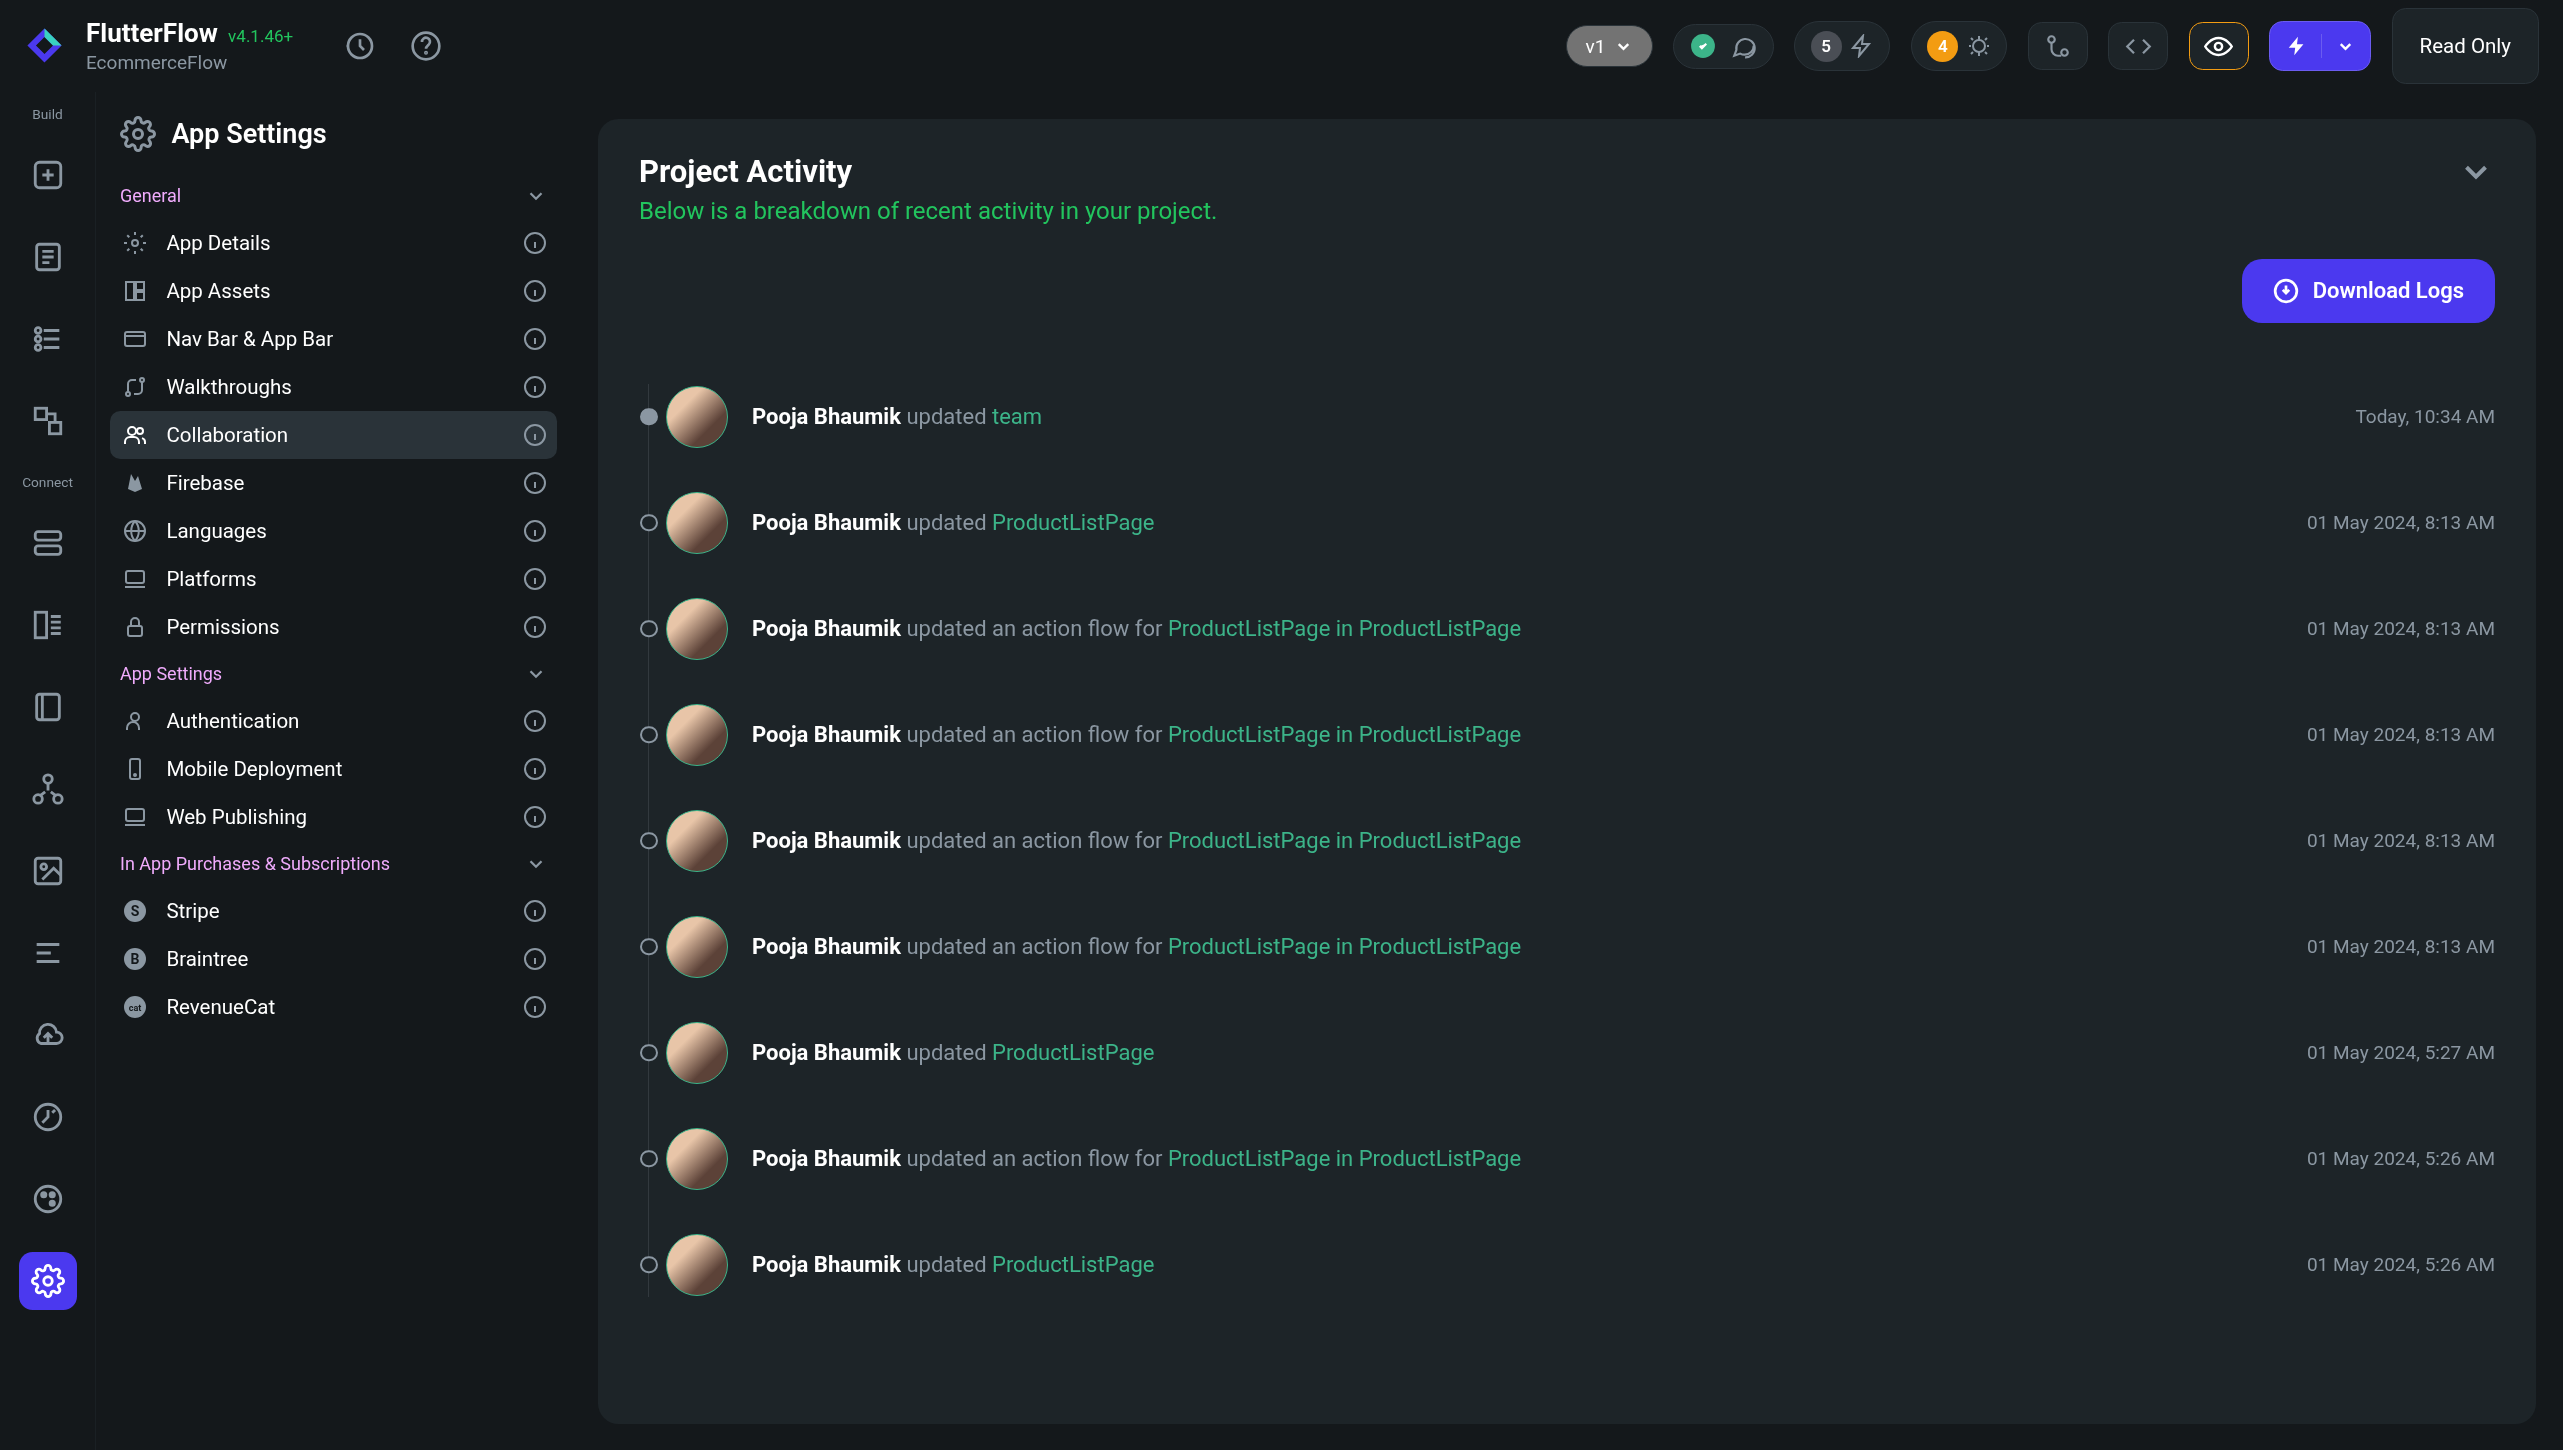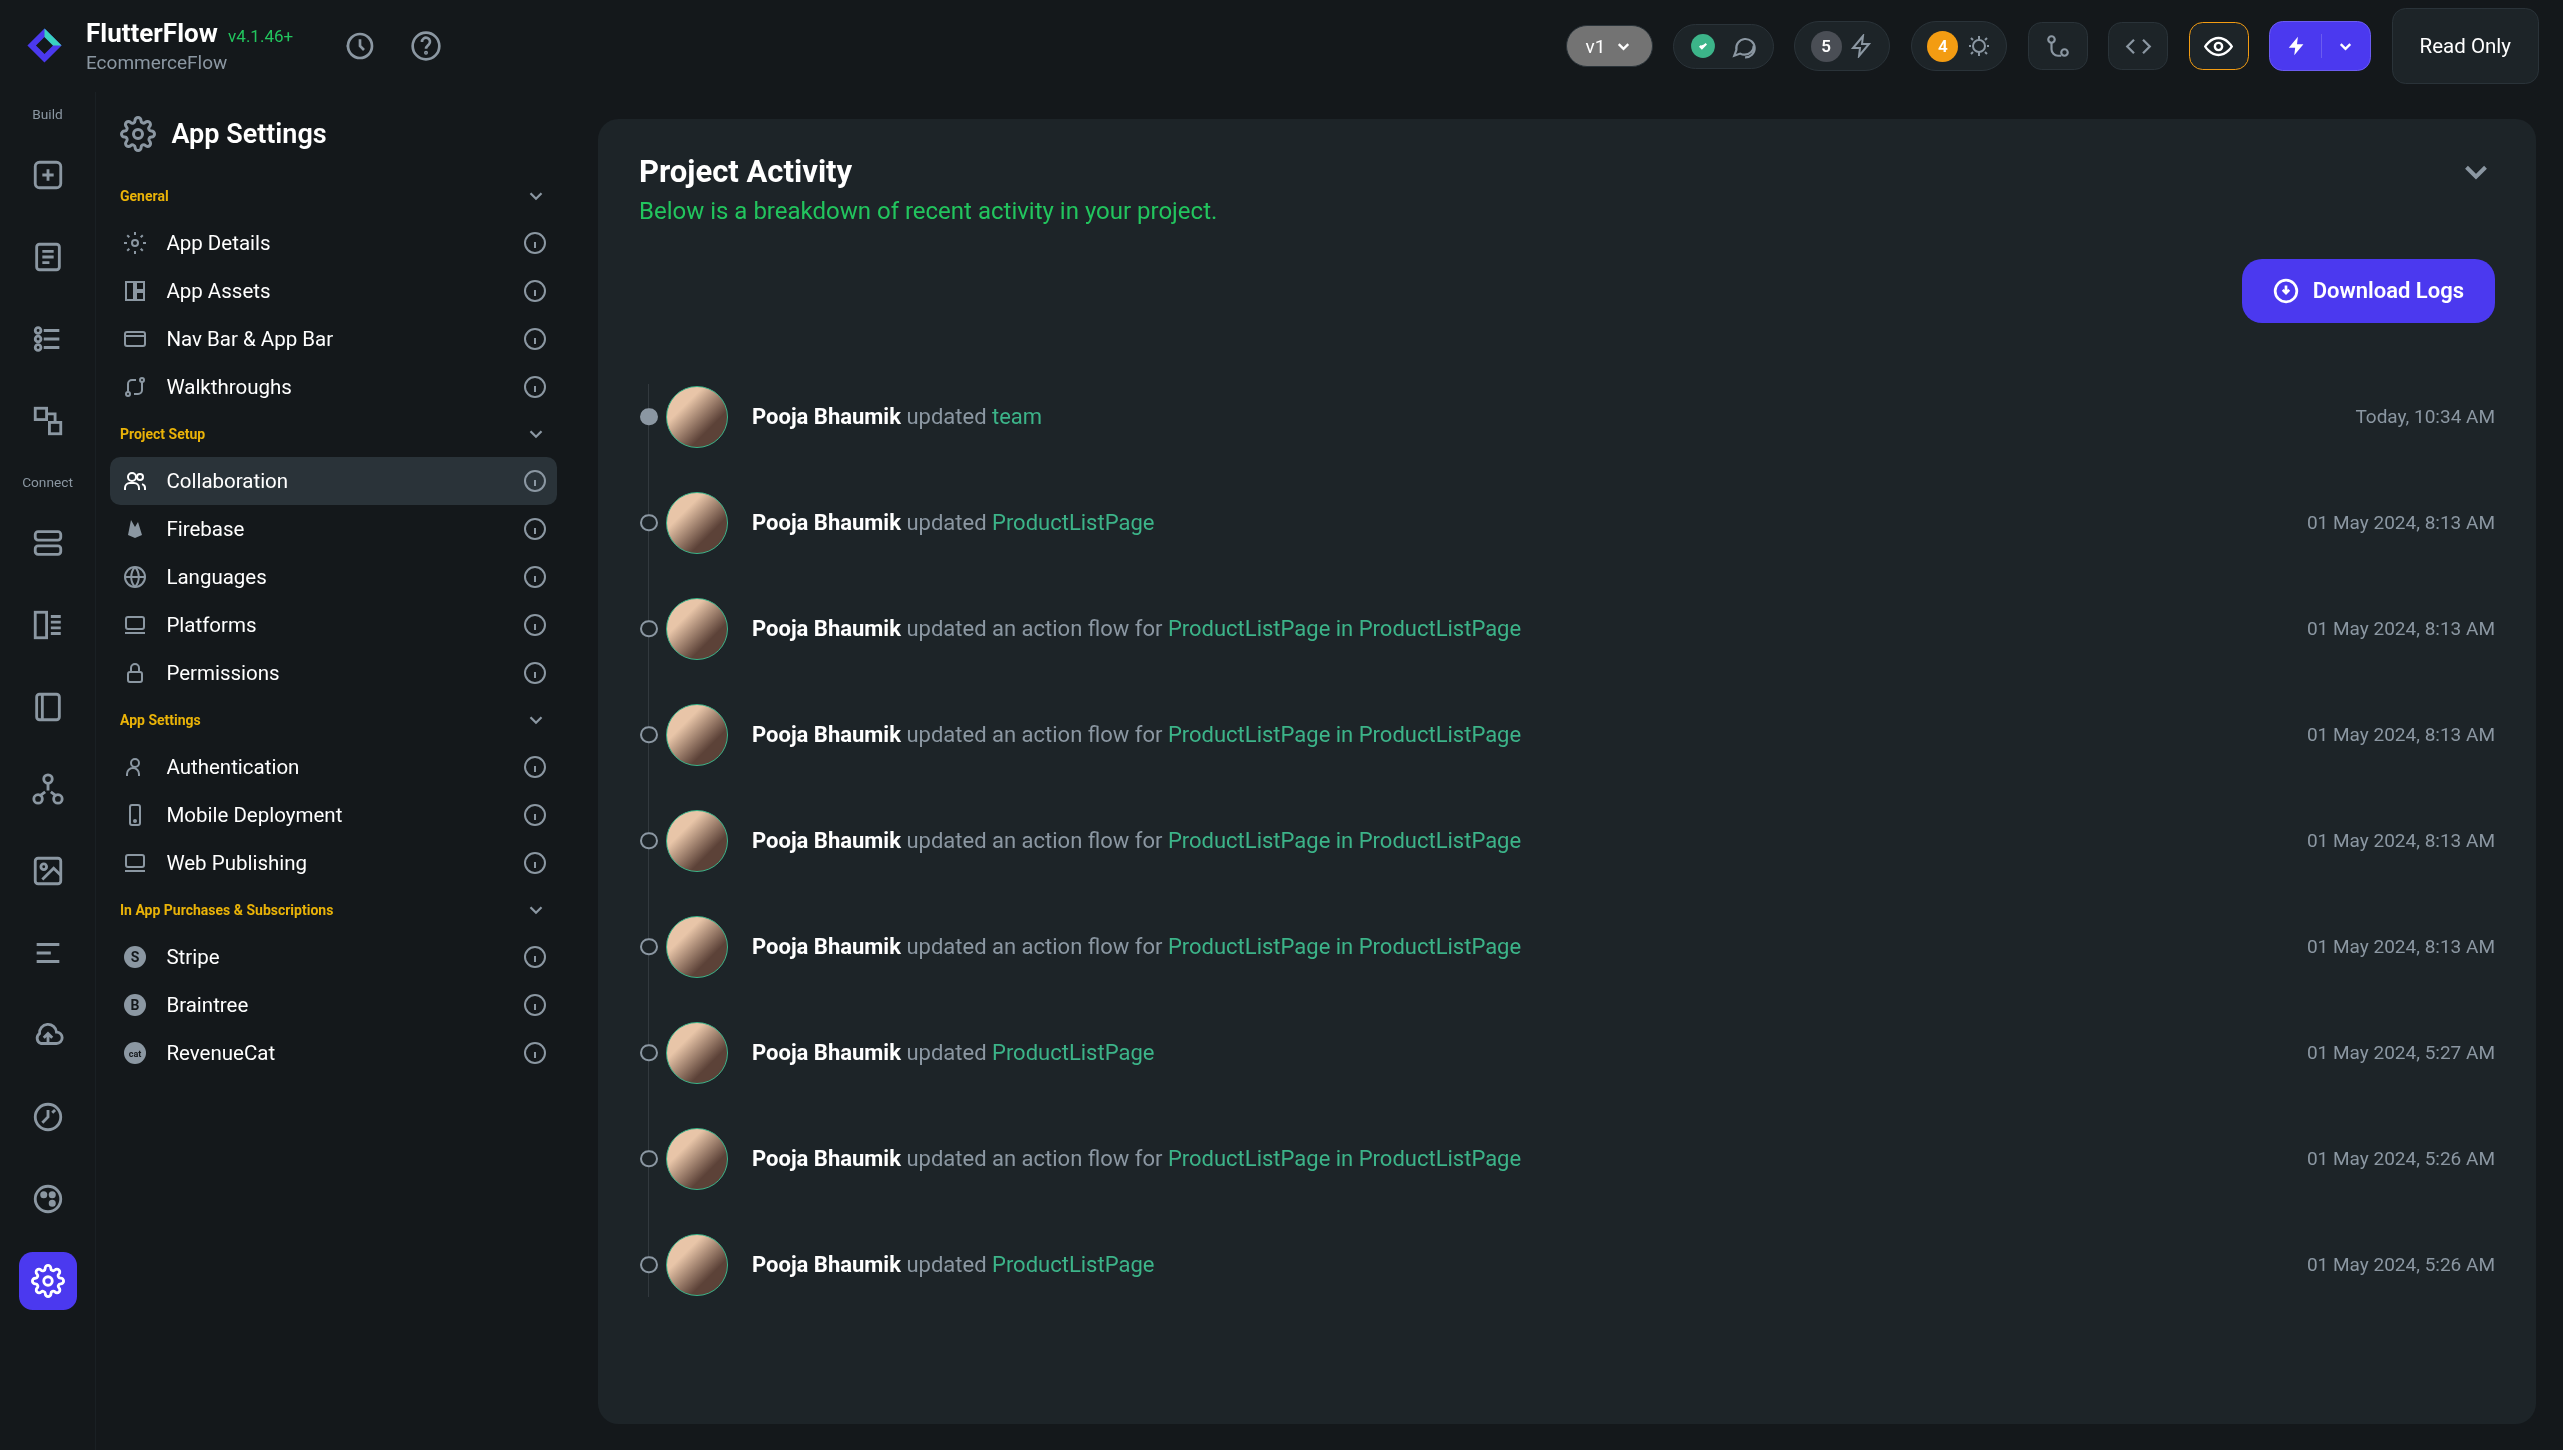--- a/index.html
+++ b/index.html
@@ -39,21 +39,21 @@
 .rail-label { font-size: 13.7px; color: #8b97a2; }
 .rail-item { width: 58px; height: 58px; border-radius: 13.7px; display: flex; align-items: center; justify-content: center; color: #8b97a2; cursor: pointer; }
 .rail-item.active { background: #4b39ef; color: #fff; }
 
 
 .sidebar { width: 475px; background: #14181b; overflow-y: auto; padding: 24px 13.7px; }
 .sidebar-title { display: flex; align-items: center; gap: 15.4px; padding: 0 10.3px 20.5px; }
 .sidebar-title span.icon { color: #8b97a2; }
 .sidebar-title h2 { font-size: 27px; font-weight: 600; }
 .section-head { display: flex; align-items: center; justify-content: space-between; padding: 12px 10.3px; cursor: pointer; }
-.section-head span.label { font-size: 14px; color: #eab308; font-weight: bold; }
+.section-head span.label { font-size: 18px; color: #f0abfc; }
 .section-head span.chev { color: #8b97a2; }
 .nav-item { display: flex; align-items: center; gap: 15.4px; padding: 12px 10.3px; border-radius: 10.3px; cursor: pointer; }
 .nav-item.active { background: #2a3339; }
 .nav-item .nav-icon { width: 31px; display: flex; justify-content: center; color: #8b97a2; }
 .nav-item.active .nav-icon { color: #fff; }
 .nav-item .nav-label { flex: 1; font-size: 20.5px; color: #fff; }
 .nav-item .info { color: #8b97a2; width: 24px; height: 24px; }
 
 
 .content { flex: 1; padding: 27px; overflow-y: auto; }
@@ -348,28 +348,20 @@
               </svg>
             </span>
       <span class="nav-label">Walkthroughs</span>
       <span class="info">
               <svg width="24" height="24" viewBox="0 0 24 24" fill="none" stroke="currentColor" stroke-width="2">
                 <circle cx="12" cy="12" r="10"></circle>
                 <path d="M12 8h.01M11 12h1v5"></path>
               </svg>
             </span>
           </div>
-          <div class="section-head">
-            <span class="label">Project Setup</span>
-            <span class="chev">
-              <svg width="22" height="22" viewBox="0 0 24 24" fill="none" stroke="currentColor" stroke-width="2.5">
-                <path d="M6 9l6 6 6-6"></path>
-              </svg>
-            </span>
-          </div>
           <div class="nav-item active">
       <span class="nav-icon">
               <svg width="24" height="24" viewBox="0 0 24 24" fill="none" stroke="currentColor" stroke-width="2">
                 <circle cx="9" cy="8" r="4"></circle>
                 <path d="M2 21v-2a5 5 0 015-5h4a5 5 0 015 5v2"></path>
                 <circle cx="17" cy="8" r="3"></circle>
                 <path d="M22 21v-2a4 4 0 00-3-3.87"></path>
               </svg>
             </span>
       <span class="nav-label">Collaboration</span>

